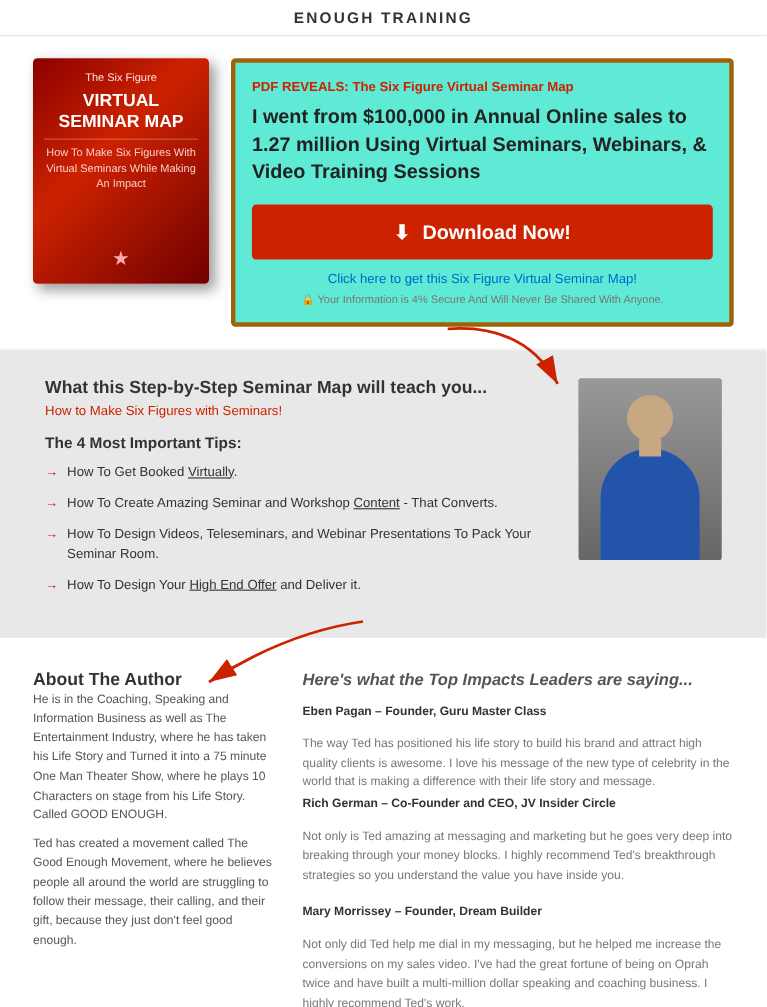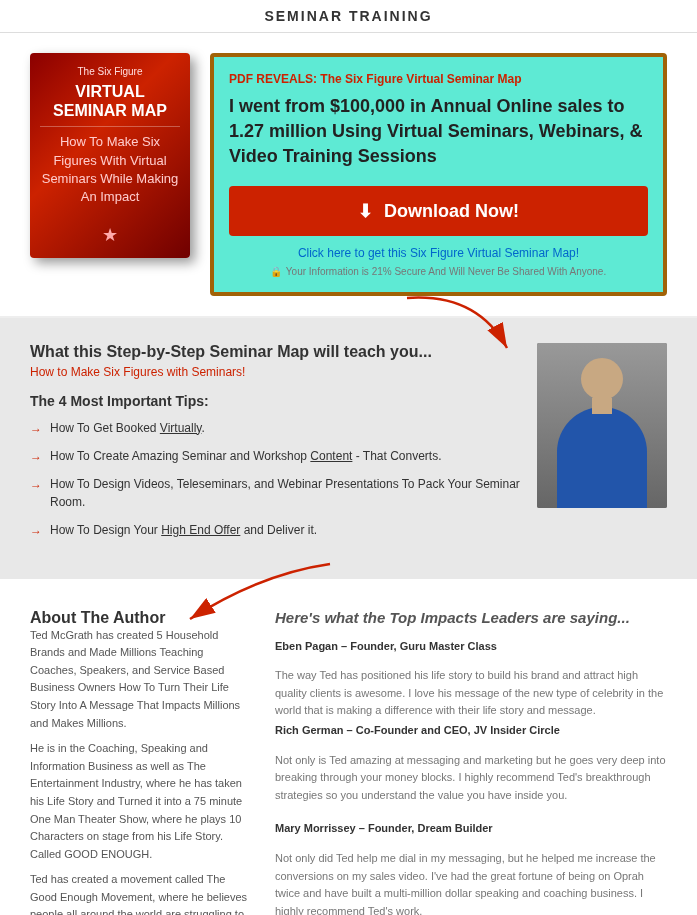--- a/index.html
+++ b/index.html
@@ -8,62 +8,62 @@
       width: 697px;
       background: #fff;
       font-size: 13px;
       color: #333;
     }
   </style>
 </head>
 <body>
 
 <div style="background:#fff; padding:8px 20px; border-bottom:1px solid #ddd; text-align:center;">
-  <span style="font-size:14px; font-weight:bold; color:#333; letter-spacing:2px;">SEMINAR TRAINING</span>
+  <span style="font-size:14px; font-weight:bold; color:#333; letter-spacing:2px;">ENOUGH TRAINING</span>
 </div>
 
 <div style="background:#fff; padding:20px 30px; display:flex; align-items:flex-start; gap:20px; border-bottom:2px solid #eee;">
 
   <div style="width:160px; min-width:160px; height:205px; background:linear-gradient(135deg,#8B0000 0%,#cc2200 40%,#700000 100%); border-radius:4px; display:flex; flex-direction:column; align-items:center; justify-content:flex-start; padding:12px 10px; color:#fff; text-align:center; box-shadow:5px 5px 12px rgba(0,0,0,0.4); position:relative;">
     <div style="font-size:10px; font-weight:normal; line-height:1.3; margin-bottom:4px; color:#ffdddd;">The Six Figure</div>
     <div style="font-size:16px; font-weight:bold; line-height:1.2; margin-bottom:6px; color:#fff;">VIRTUAL SEMINAR MAP</div>
     <div style="width:100%; height:1px; background:rgba(255,255,255,0.3); margin-bottom:6px;"></div>
-    <div style="font-size:13px; color:#ffcccc; line-height:1.4; margin-bottom:auto;">How To Make Six Figures With Virtual Seminars While Making An Impact</div>
+    <div style="font-size:10px; color:#ffcccc; line-height:1.4; margin-bottom:auto;">How To Make Six Figures With Virtual Seminars While Making An Impact</div>
     <div style="font-size:18px; color:#ffaaaa; margin-top:8px;">★</div>
   </div>
 
   <div style="flex:1; border:4px solid #a16207; border-radius:4px; padding:15px; background:#5eead4;">
 
     <div style="color:#cc2200; font-size:12px; font-weight:bold; margin-bottom:8px;">PDF REVEALS: The Six Figure Virtual Seminar Map</div>
 
     <div style="font-size:18px; font-weight:bold; color:#222; line-height:1.4; margin-bottom:16px;">I went from $100,000 in Annual Online sales to 1.27 million Using Virtual Seminars, Webinars, &amp; Video Training Sessions</div>
 
     <button style="display:block; width:100%; background:#cc2200; color:#fff; text-align:center; padding:14px; font-size:18px; font-weight:bold; border:none; border-radius:4px; cursor:pointer; margin-bottom:10px;">
       <span style="margin-right:6px;">⬇</span>
       <span>Download Now!</span>
     </button>
 
     <a href="#" style="display:block; text-align:center; color:#0066cc; font-size:12px; text-decoration:none; margin-bottom:6px;">Click here to get this Six Figure Virtual Seminar Map!</a>
 
-    <div style="text-align:center; font-size:10px; color:#777;">🔒 Your Information is 21% Secure And Will Never Be Shared With Anyone.</div>
+    <div style="text-align:center; font-size:10px; color:#777;">🔒 Your Information is 4% Secure And Will Never Be Shared With Anyone.</div>
   </div>
 </div>
 
 <div style="position:relative; height:0;">
   <svg width="120" height="80" style="position:absolute; right:180px; top:-30px; z-index:10;" viewBox="0 0 120 80">
     <defs>
       <marker id="arrowhead1" markerWidth="10" markerHeight="7" refX="10" refY="3.5" orient="auto">
         <polygon points="0 0, 10 3.5, 0 7" fill="#cc2200"></polygon>
       </marker>
     </defs>
     <path d="M 10,10 Q 80,5 110,60" stroke="#cc2200" stroke-width="2.5" fill="none" marker-end="url(#arrowhead1)"></path>
   </svg>
 </div>
 
-<div style="background:#e8e8e8; padding:25px 30px 30px; display:flex; gap:12px; align-items:flex-start;">
+<div style="background:#e8e8e8; padding:25px 41px 30px; display:flex; gap:12px; align-items:flex-start;">
 
   <div style="flex:1;">
 
     <div style="font-size:16px; font-weight:bold; color:#333; margin-bottom:4px;">What this Step-by-Step Seminar Map will teach you...</div>
     <div style="font-size:12px; color:#cc2200; margin-bottom:14px;">How to Make Six Figures with Seminars!</div>
     <div style="font-size:14px; font-weight:bold; color:#333; margin-bottom:10px;">The 4 Most Important Tips:</div>
 
     <div style="display:flex; align-items:flex-start; margin-bottom:10px; font-size:12px; line-height:1.5;">
       <span style="color:#cc2200; font-weight:bold; margin-right:6px; min-width:14px;">→</span>
       <span>How To Get Booked <u>Virtually</u>.</span>
@@ -107,21 +107,20 @@
     </defs>
     <path d="M 150,10 Q 80,20 10,65" stroke="#cc2200" stroke-width="2.5" fill="none" marker-end="url(#arrowhead2)"></path>
   </svg>
 </div>
 
 <div style="background:#fff; padding:30px 30px 25px; display:flex; gap:25px; border-bottom:1px solid #eee;">
 
   <div style="width:220px; min-width:220px;">
     <div style="font-size:16px; font-weight:bold; color:#333; ">About The Author</div>
 
-    <p style="font-size:11px; color:#555; line-height:1.6; margin-bottom:8px;">Ted McGrath has created 5 Household Brands and Made Millions Teaching Coaches, Speakers, and Service Based Business Owners How To Turn Their Life Story Into A Message That Impacts Millions and Makes Millions.</p>
     <p style="font-size:11px; color:#555; line-height:1.6; margin-bottom:8px;">He is in the Coaching, Speaking and Information Business as well as The Entertainment Industry, where he has taken his Life Story and Turned it into a 75 minute One Man Theater Show, where he plays 10 Characters on stage from his Life Story. Called GOOD ENOUGH.</p>
     <p style="font-size:11px; color:#555; line-height:1.6; margin-bottom:8px;">Ted has created a movement called The Good Enough Movement, where he believes people all around the world are struggling to follow their message, their calling, and their gift, because they just don't feel good enough.</p>
 
   </div>
 
   <div style="flex:1;">
     <div style="font-size:15px; font-weight:bold; color:#555; margin-bottom:12px; font-style:italic;">Here's what the Top Impacts Leaders are saying...</div>
 
     <div style="margin-bottom:12px; font-size:11px; line-height:1.6;">
       <div style="color:#333; font-weight:bold;">Eben Pagan – Founder, Guru Master Class</div>

